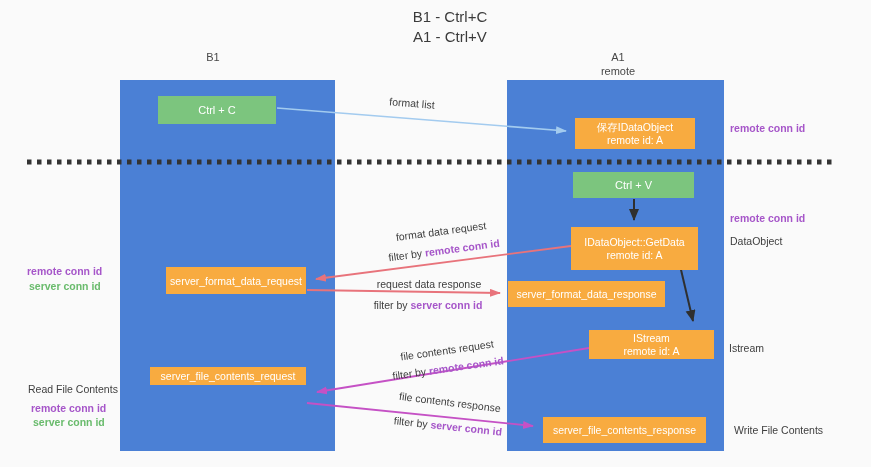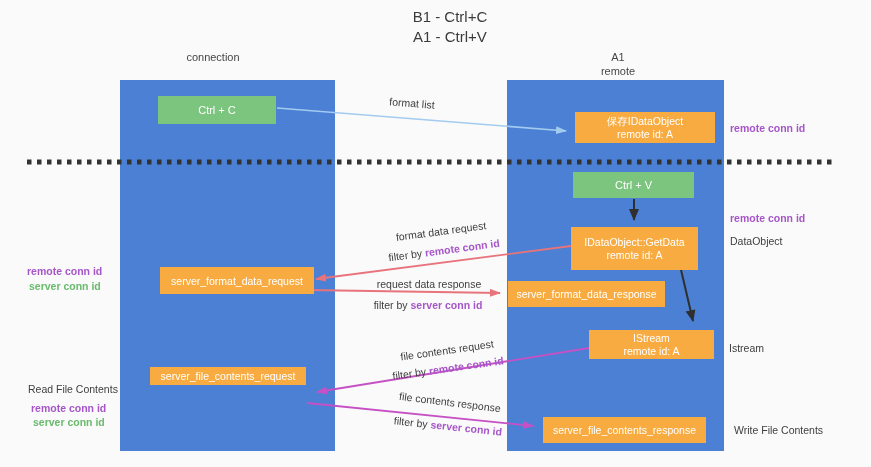--- a/index.html
+++ b/index.html
@@ -70,46 +70,46 @@
     <line x1="589" y1="348" x2="317" y2="392" stroke="#c551c5" stroke-width="1.8" marker-end="url(#mMagenta)"></line>
     <line x1="307" y1="403" x2="533" y2="426" stroke="#c551c5" stroke-width="1.8" marker-end="url(#mMagenta)"></line>
   </svg>
 
   <div class="title">
     <div>B1 - Ctrl+C</div>
     <div>A1 - Ctrl+V</div>
   </div>
 
   <div class="colhead" style="left:113px;top:50px">
-    <div>connection</div>
+    <div>B1</div>
   </div>
   <div class="colhead" style="left:518px;top:50px">
     <div>A1</div>
     <div>remote</div>
   </div>
 
   <div class="node green" style="left:158px;top:96px;width:118px;height:28px">
     <div class="nl1">Ctrl + C</div>
   </div>
 
-  <div class="node orange" style="left:575px;top:112px;width:140px;height:31px">
+  <div class="node orange" style="left:575px;top:118px;width:120px;height:31px">
     <div class="nl">保存IDataObject</div>
     <div class="nl">remote id: A</div>
   </div>
 
   <div class="node green" style="left:573px;top:172px;width:121px;height:26px">
     <div class="nl1">Ctrl + V</div>
   </div>
 
   <div class="node orange" style="left:571px;top:227px;width:127px;height:43px">
     <div class="nl">IDataObject::GetData</div>
     <div class="nl">remote id: A</div>
   </div>
 
-  <div class="node orange" style="left:160px;top:267px;width:154px;height:27px">
+  <div class="node orange" style="left:166px;top:267px;width:140px;height:27px">
     <div class="nl1">server_format_data_request</div>
   </div>
 
   <div class="node orange" style="left:508px;top:281px;width:157px;height:26px">
     <div class="nl1">server_format_data_response</div>
   </div>
 
   <div class="node orange" style="left:589px;top:330px;width:125px;height:29px">
     <div class="nl">IStream</div>
     <div class="nl">remote id: A</div>

